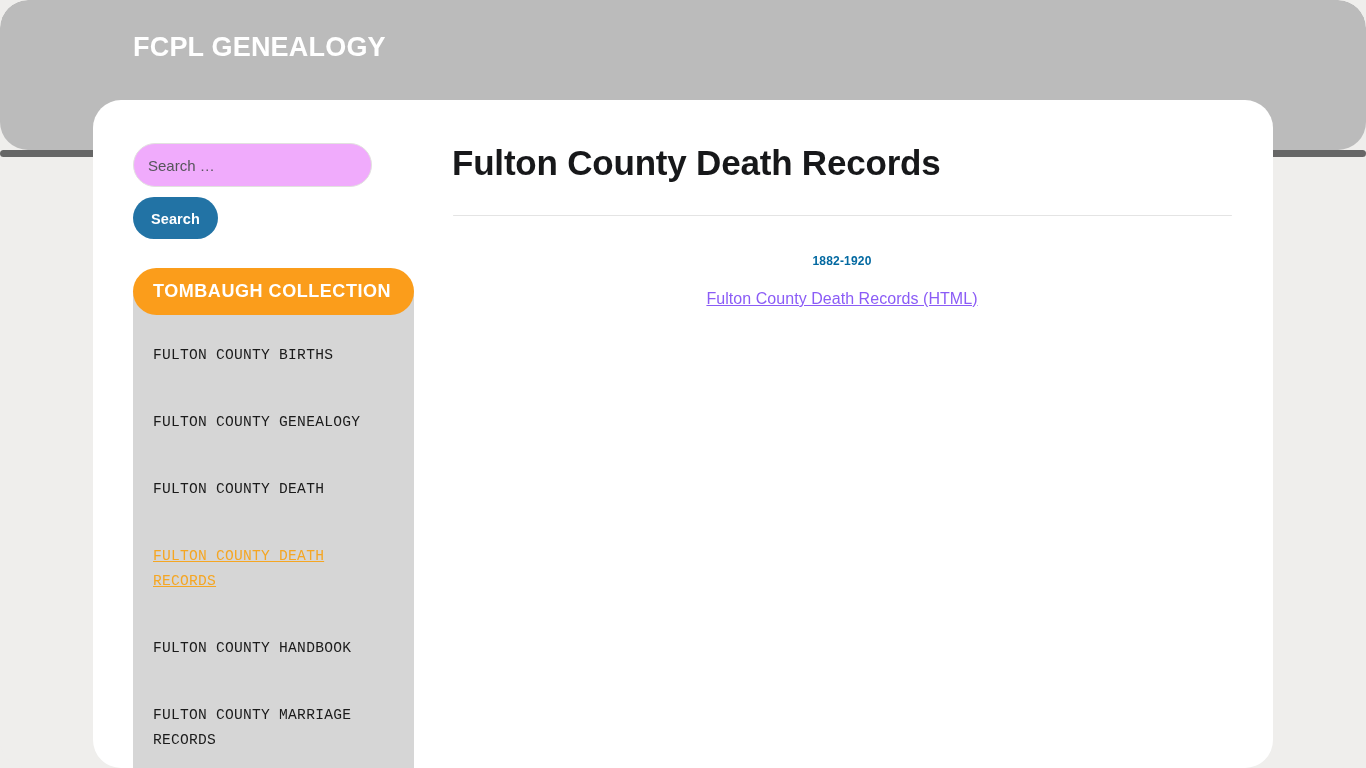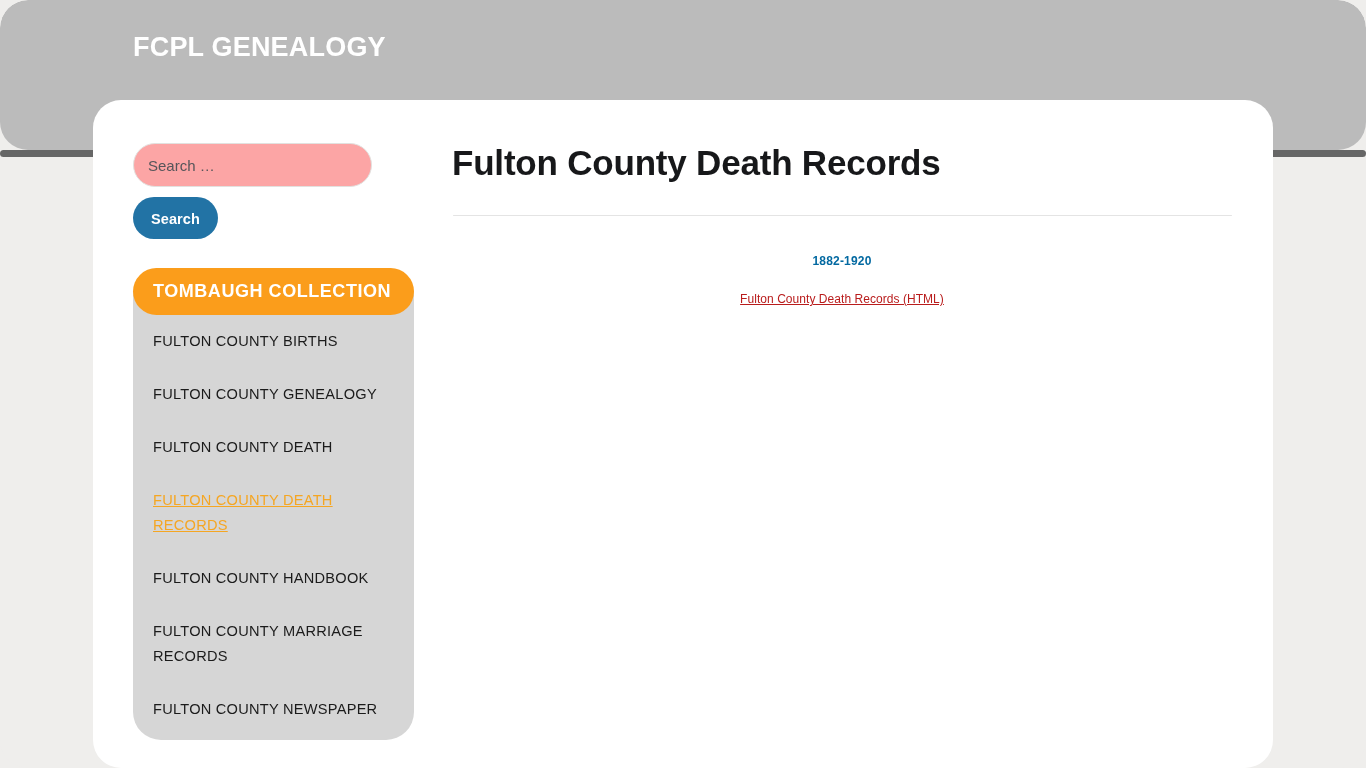--- a/index.html
+++ b/index.html
@@ -68,21 +68,21 @@
     top: 43px;    
     width: 321px;
   }
 
   .search-form { width: 239px; }
 
   .search-input {
     display: block;
     width: 239px;
     height: 44px;
-    background: #fca5a5;
+    background: #f0abfc;
     border: 1px solid #e2e1df;
     padding: 0 14px;
     font-size: 15px;
     color: #555555;
     font-family: "Liberation Sans", sans-serif;
     outline: none;
   }
   .search-input::placeholder { color: #55555a; opacity: 1; }
 
   .search-button {
@@ -118,27 +118,27 @@
     line-height: 16px;
   }
 
   .menu-list {
     list-style: none;
     margin: 0;
     padding: 0;
   }
 
   .menu-item {
-    padding: 14px 20px 14px 20px;
+    padding: 28px 20px 14px 20px;
     font-size: 14.6px;
     line-height: 25px;
     color: #1b1b1b;
     letter-spacing: 0.25px;
     cursor: pointer;
-    font-family: Liberation Sans, sans-serif;
+    font-family: Liberation Mono, monospace;
   }
   .menu-item.current {
     color: #f5a623;
     text-decoration: underline;
   }
 
   
   .content {
     position: absolute;
     left: 359px;   
@@ -169,22 +169,22 @@
     font-size: 12px;
     font-weight: bold;
     color: #0369a1;
     line-height: 24px;
     letter-spacing: 0.2px;
   }
 
   .doc-link {
     display: block;
     margin-top: 11px;
-    font-size: 12px;
-    color: #b91c1c;
+    font-size: 16px;
+    color: #8b5cf6;
     text-decoration: underline;
     line-height: 22px;
     letter-spacing: 0.05px;
     cursor: pointer;
   }
   .doc-link:first-of-type { margin-top: 15px; }
 </style>
 </head>
 <body>
 

